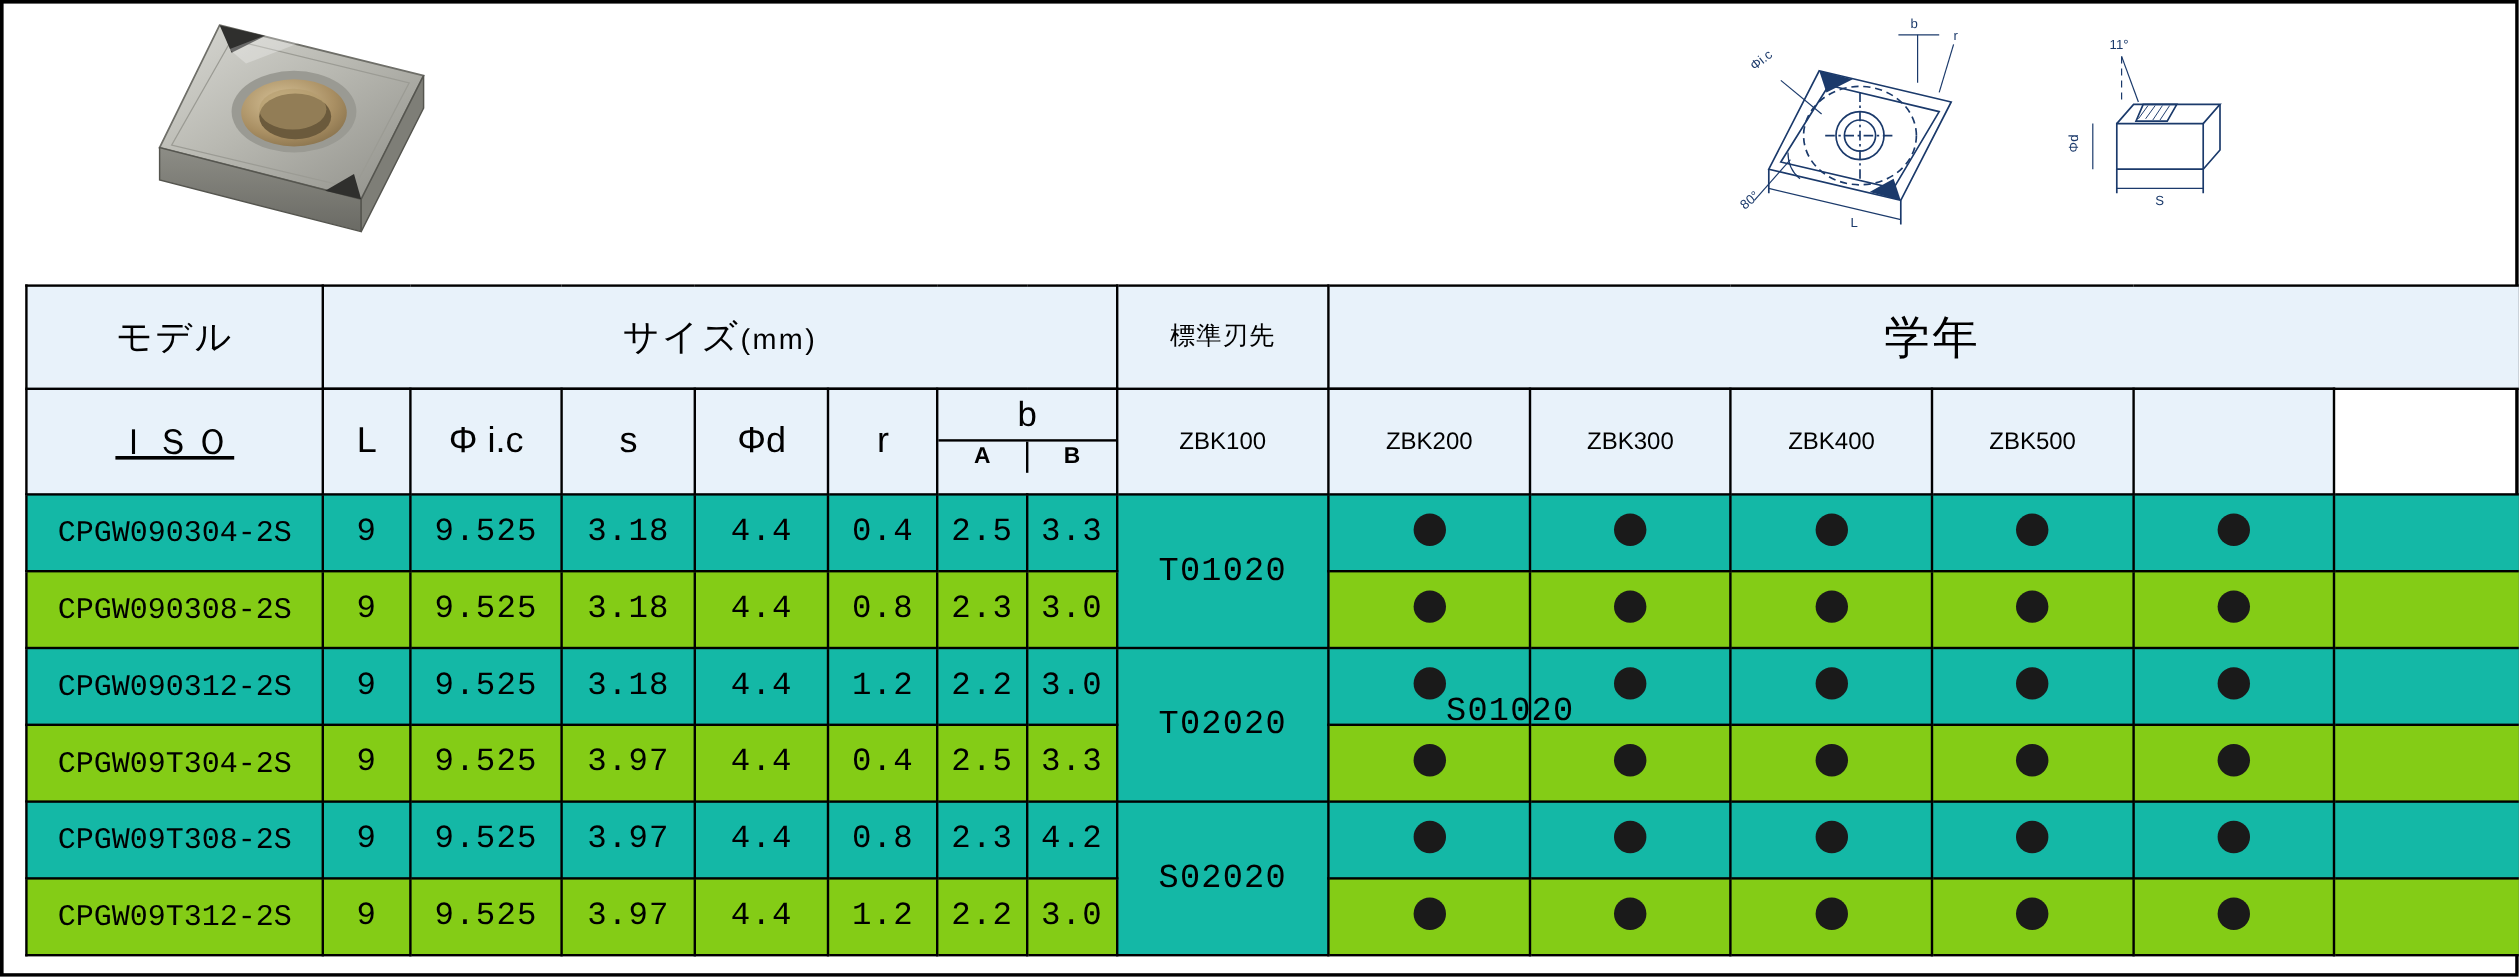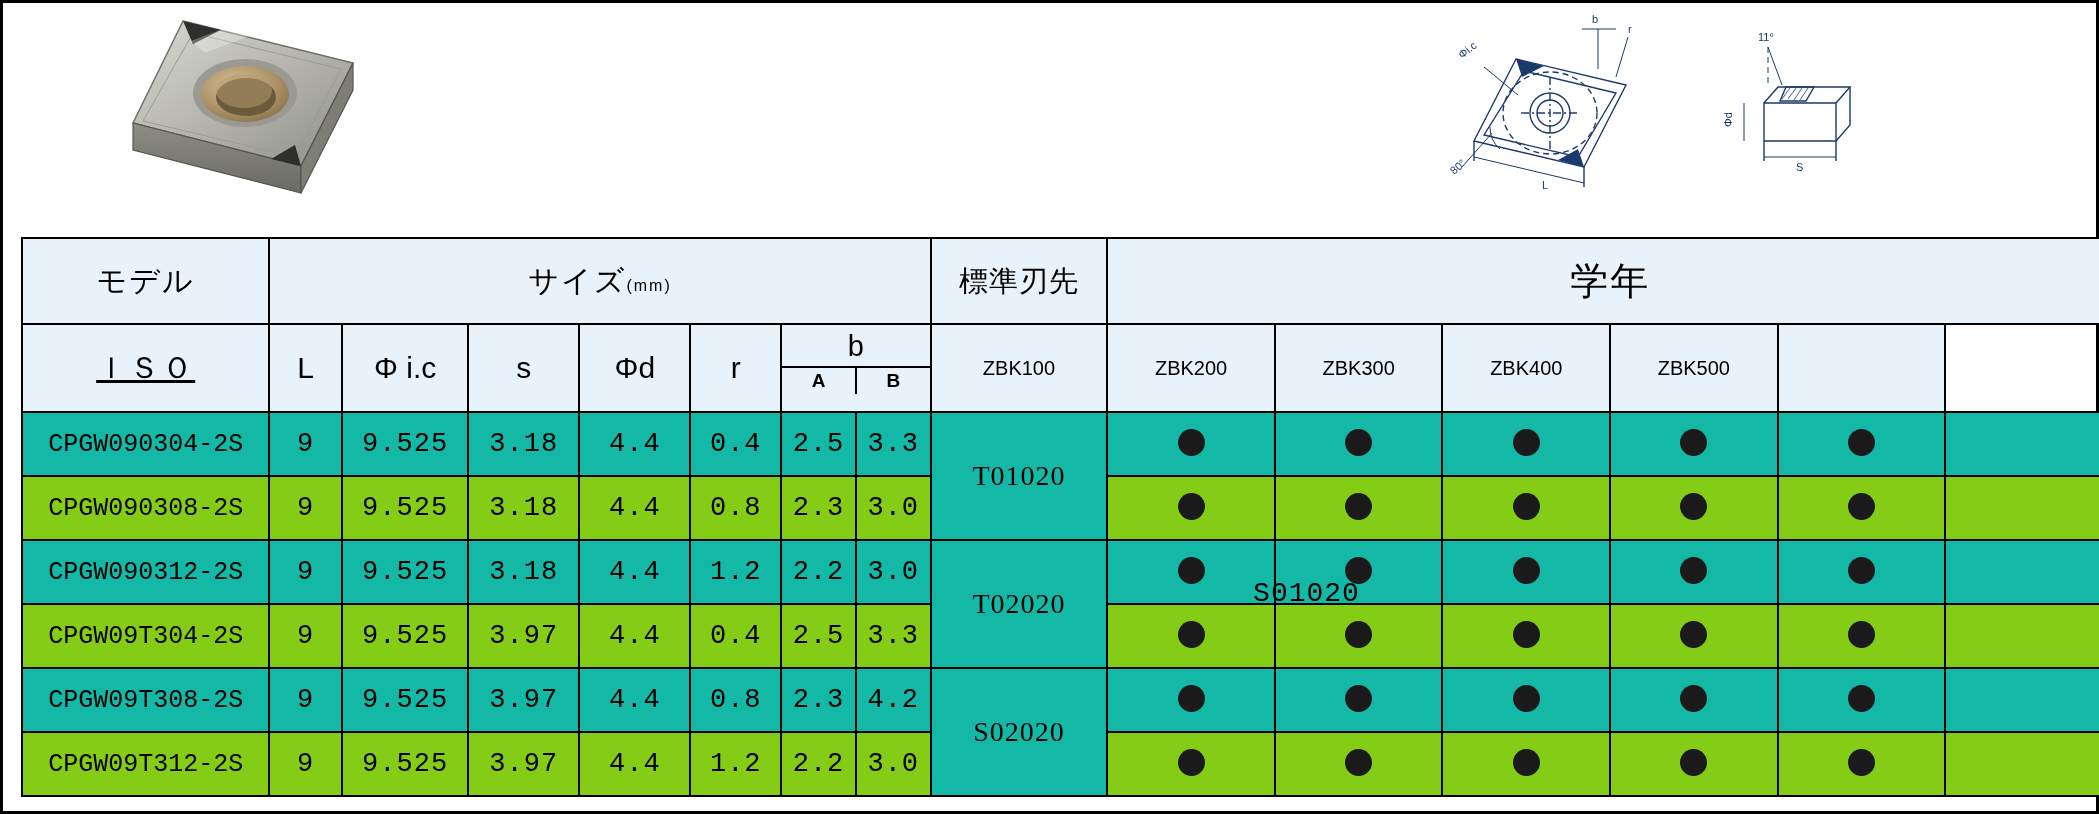--- a/index.html
+++ b/index.html
@@ -62,43 +62,43 @@
     font-size:25px;
     letter-spacing:0px;
     height:62px;
   }
   .num-cell{
     font-family:"Liberation Mono", monospace;
     font-size:27px;
     letter-spacing:1px;
   }
   .edge-cell{
-    font-family:Liberation Serif, serif;
+    font-family:Liberation Mono, monospace;
     font-size:28px;
     letter-spacing:1px;
     margin-left:36px;
   }
   .dot{
     display:inline-block;
     width:27px;height:27px;
     border-radius:50%;
     background:#1a1a1a;
   }
   .iso-title{
     font-family:"Liberation Mono", monospace;
     font-size:30px;
     letter-spacing:3px;
     text-decoration:underline;
   }
   .model-title{ font-size:30px; letter-spacing:2px;}
   .size-title{ font-size:30px; letter-spacing:2px;}
-  .size-title .mm{ font-size:16px;}
+  .size-title .mm{ font-size:24px;}
   .grade-title{ font-size:38px; letter-spacing:2px;}
   .zbk{ font-size:20px; letter-spacing:0px;}
-  .std-title{ font-size:29px; letter-spacing:1px; line-height:1.25;}
+  .std-title{ font-size:21px; letter-spacing:1px; line-height:1.25;}
   .sym{ font-size:30px; }
 </style>
 </head>
 <body>
 
 <div class="page">
 
   <div class="topband">
 
     <svg class="photo" viewBox="0 0 340 215">
@@ -358,16 +358,16 @@
         <td><span class="dot"></span></td>
         <td><span class="dot"></span></td>
         <td><span class="dot"></span></td>
         <td><span class="dot"></span></td>
         <td><span class="dot"></span></td>
         <td></td>
       </tr>
     </tbody>
   </table>
 
-  <div style="position:absolute;left:1216px;top:575px;width:175px;text-align:center;
+  <div style="position:absolute;left:1168px;top:575px;width:175px;text-align:center;
               font-family:'Liberation Mono',monospace;font-size:28px;letter-spacing:1px;">S01020</div>
 
 </div>
 
 </body></html>

